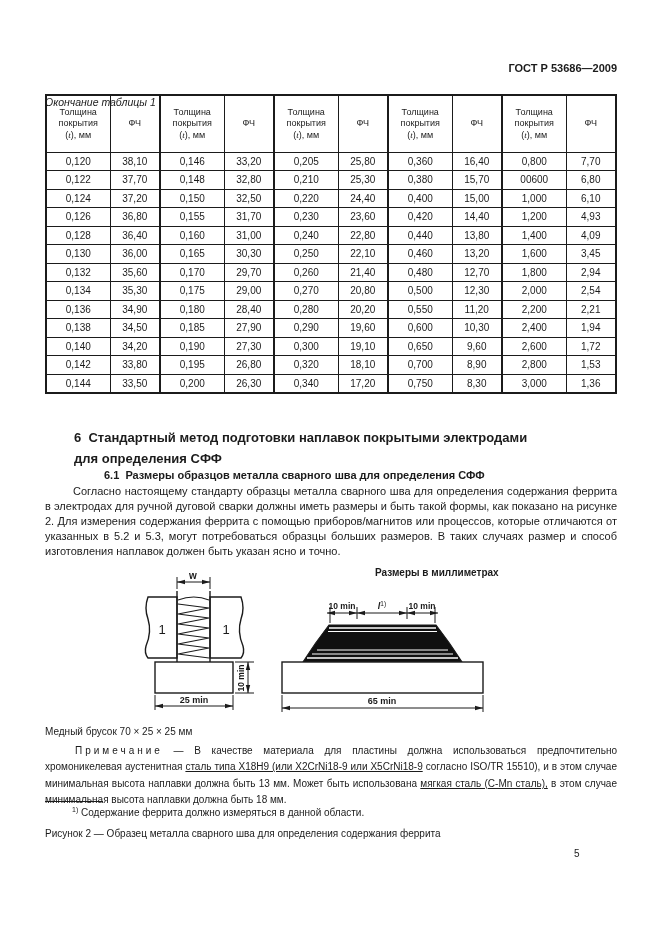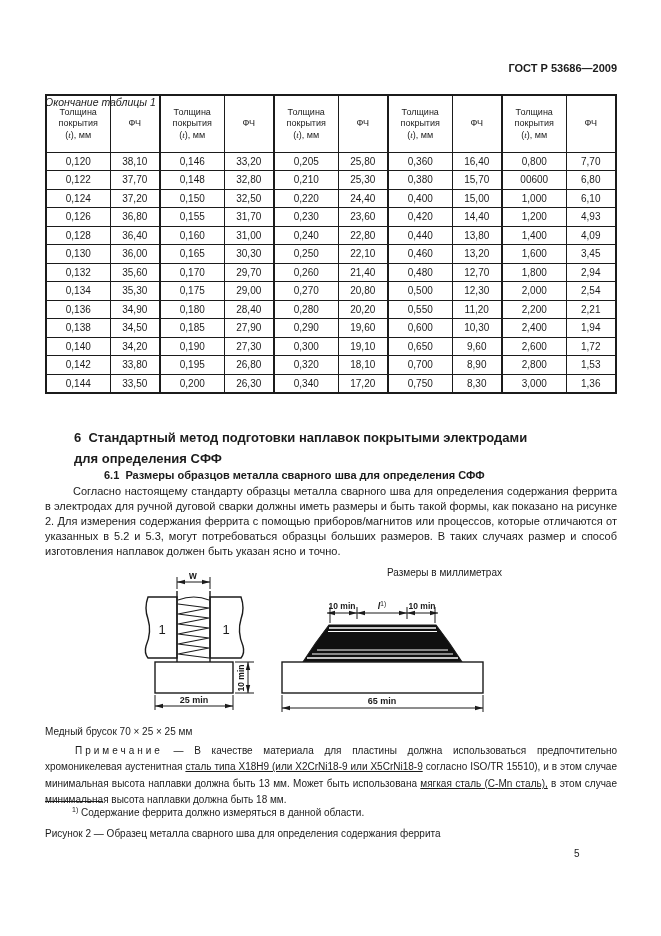--- a/index.html
+++ b/index.html
@@ -21,21 +21,21 @@
   table.ferrite th, table.ferrite td { border:1px solid #1b1b1b; text-align:center; vertical-align:middle; }
   table.ferrite th { font-weight:normal; font-size:9px; line-height:11.5px; height:57px; }
   table.ferrite td { font-size:10px; height:18.5px; padding:0; }
   table.ferrite .pair-start { border-left:2px solid #1b1b1b; }
   table.ferrite em { font-style:italic; font-family:"Liberation Serif", serif; }
 
   .sec-heading { left:74px; top:427px; width:505px; font-size:13px; font-weight:bold; line-height:21px; }
   .sub-heading { left:72px; top:469px; width:540px; font-size:11px; font-weight:bold;padding-left:32px; }
   .body-par { left:45px; top:484px; width:572px; font-size:11px; line-height:15px; text-align:justify; text-indent:28px; }
 
-  .units-label { left:375px; top:567px; font-size:10px; font-weight:normal;margin-left:12px; }
+  .units-label { left:375px; top:567px; font-size:10px; font-weight:bold; }
 
   .fig-svg { left:45px; top:558px; }
   .fig-svg text { fill:#1b1b1b; }
 
   .copper-label { left:45px; top:726px; font-size:10px; }
 
   .note { left:45px; top:743px; width:572px; font-size:10px; line-height:16.4px; text-align:justify; text-indent:30px; }
   .note .spaced { letter-spacing:3px; }
   .note .u { text-decoration:underline; }
 

